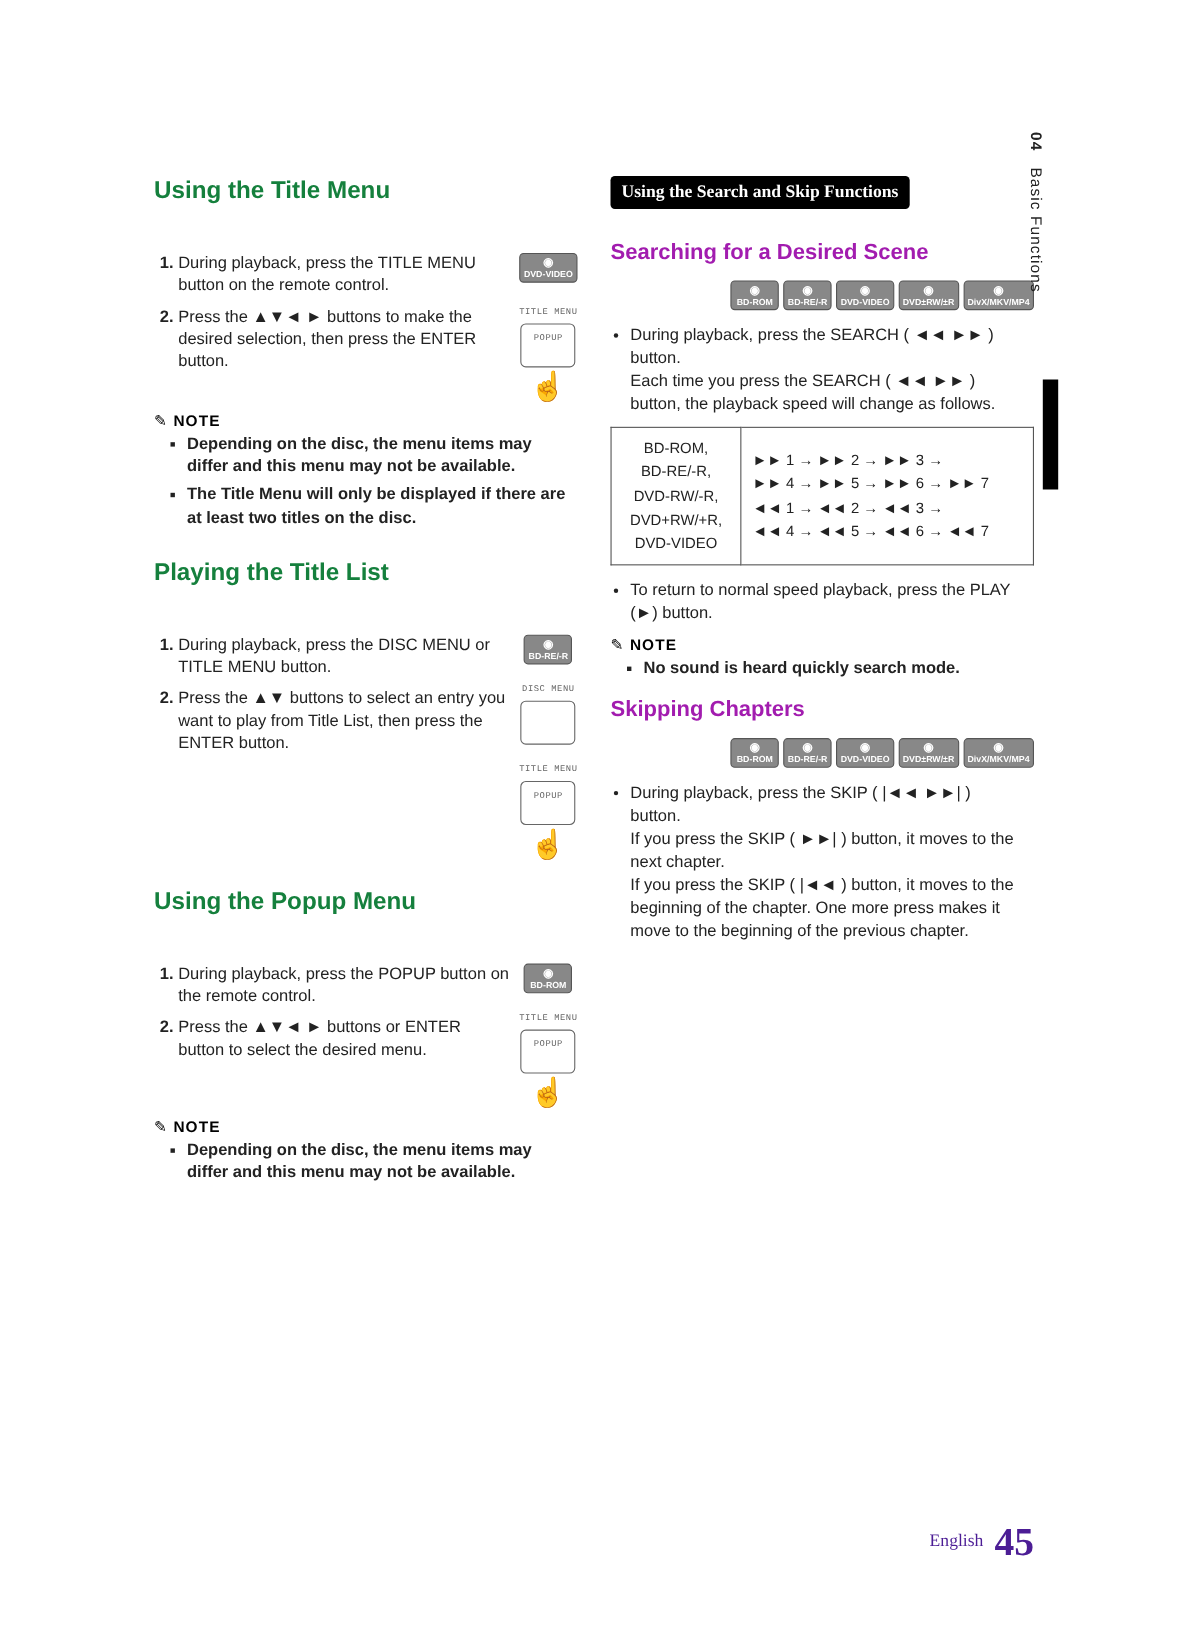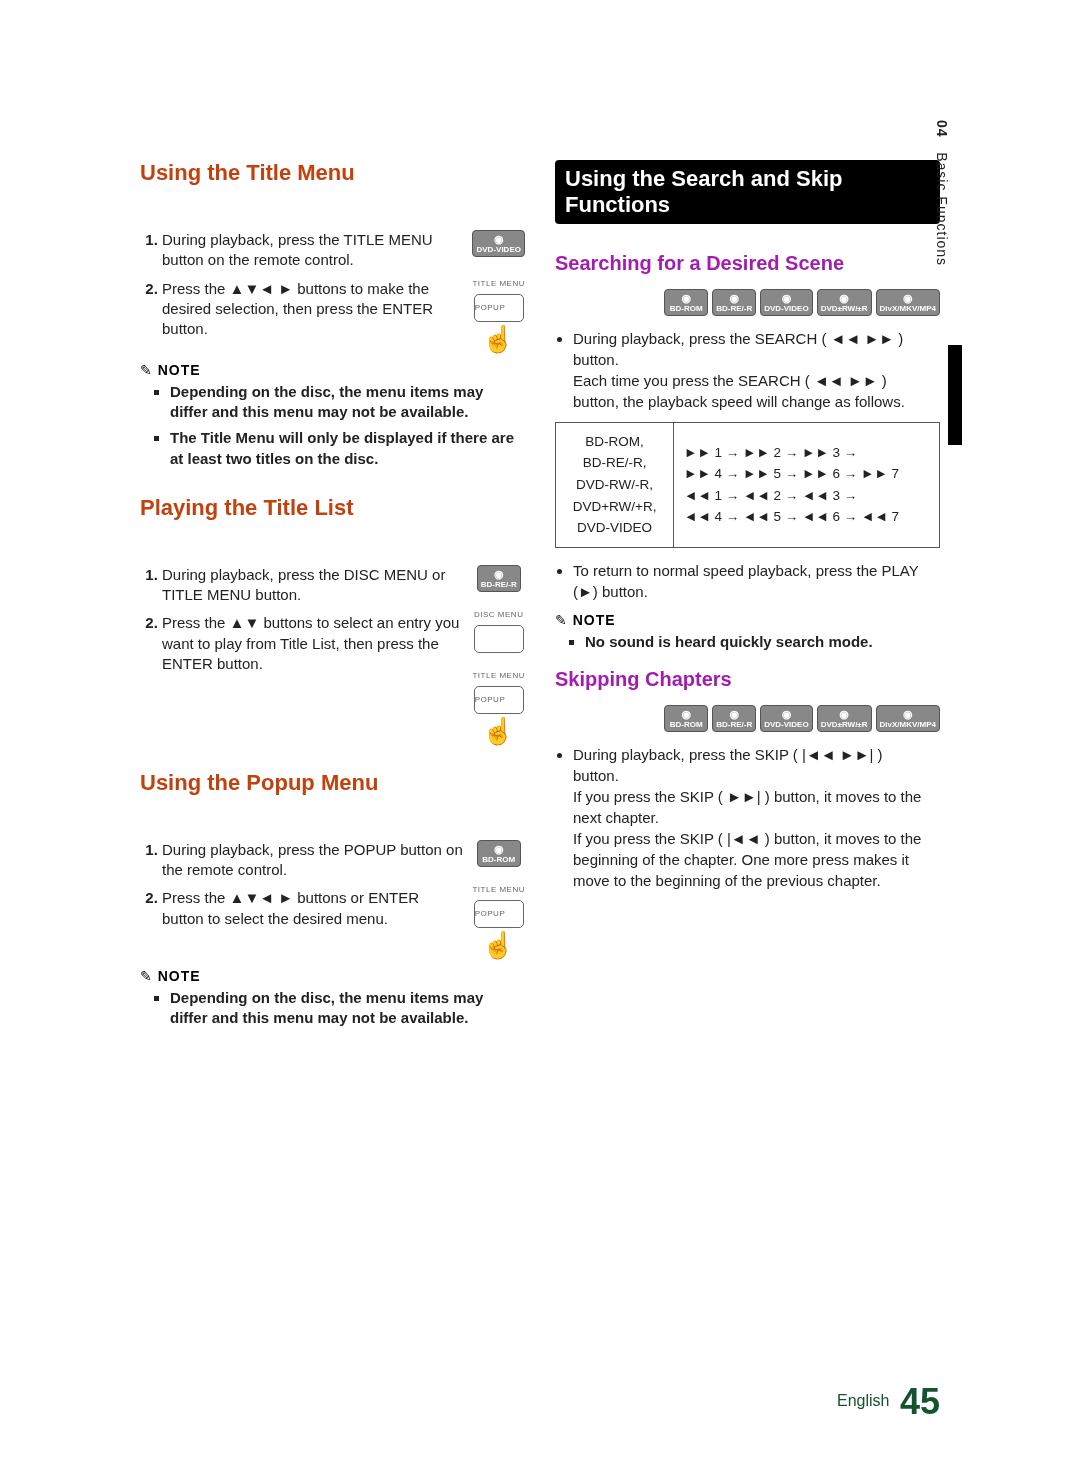--- a/index.html
+++ b/index.html
@@ -36,38 +36,39 @@
   }
   .columns {
     display: flex;
     gap: 30px;
   }
   .col { flex: 1; }
   h2.section {
     font-size: 22px;
     font-weight: bold;
     margin: 0 0 22px 0;
-    color: #c2410c;
+    color: #15803d;
   }
   h2.section.mt { margin-top: 26px; }
   h3.subhead {
     font-size: 20px;
     font-weight: bold;
     margin: 16px 0 14px 0;
     color: #a21caf;
   }
   .blackbar {
     background: #000;
     color: #fff;
     font-weight: bold;
-    font-size: 22px;
+    font-size: 16px;
     padding: 6px 10px;
     border-radius: 4px;
     display: inline-block;
     margin-bottom: 12px;
+    font-family: Liberation Serif, serif;
   }
   ol.steps { margin: 0 0 10px 0; padding-left: 22px; font-size: 15px; }
   ol.steps li { margin-bottom: 8px; line-height: 1.35; }
   ol.steps li::marker { font-weight: bold; }
   .note-head {
     font-size: 14px;
     font-weight: bold;
     letter-spacing: 1px;
     margin: 10px 0 4px 0;
     color: #000000;
@@ -112,27 +113,29 @@
   .disc-row {
     margin: 8px 0 12px 0;
     display: flex;
     justify-content: flex-end;
     gap: 4px;
   }
   .remote-btn {
     border: 1px solid #666;
     border-radius: 5px;
     min-width: 50px;
-    height: 28px;
+    height: 40px;
     background: #fff;
   }
   .remote-label {
     font-size: 8px;
     letter-spacing: 0.5px;
     color: #666;
+    text-align: center;
+    font-family: Liberation Mono, monospace;
   }
   .hand-icon {
     font-size: 26px;
     text-align: center;
     line-height: 1;
     margin-top: -2px;
   }
   table.speeds {
     width: 100%;
     border-collapse: collapse;
@@ -144,21 +147,22 @@
     padding: 8px 10px;
     vertical-align: middle;
     line-height: 1.6;
   }
   table.speeds td.left { text-align: center; }
   .footer {
     position: absolute;
     bottom: 56px;
     right: 140px;
     font-size: 16px;
-    color: #14532d;
+    color: #4c1d95;
+    font-family: Liberation Serif, serif;
   }
   .footer .num { font-size: 36px; font-weight: bold; vertical-align: middle; margin-left: 6px; }
 </style>
 </head>
 <body>
 
 <div class="page">
 
   <div class="sidebar-tab">
     <span class="chap">04</span>

